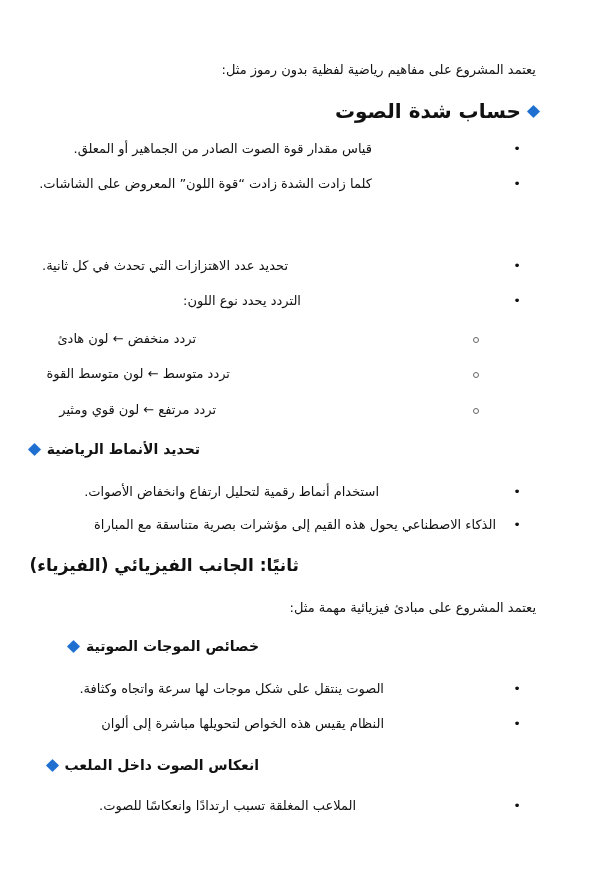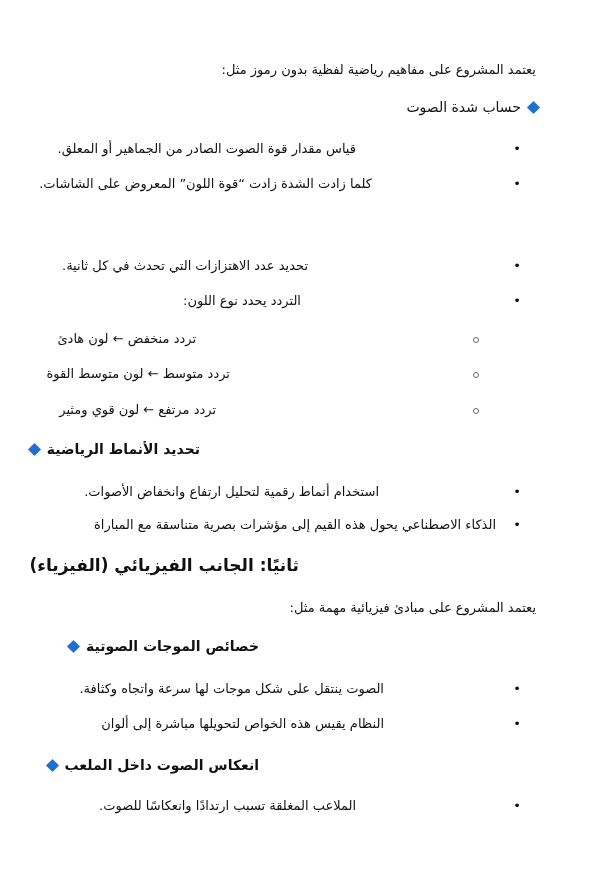--- a/index.html
+++ b/index.html
@@ -1,21 +1,21 @@
 <!DOCTYPE html>
 <html><head>
   <meta charset="utf-8">
   <style>
     html, body { margin: 0; padding: 0; background: #ffffff; }
     body { width: 600px; height: 877px; overflow: hidden; font-family: "DejaVu Sans", sans-serif; color: #111; }
     .page { position: relative; width: 584px; height: 877px; direction: rtl; }
     .line { position: absolute; right: 0; left: 0; white-space: nowrap; }
     .intro { font-size: 13px; }
     .heading { font-size: 14px; font-weight: bold; }
-    .heading.plain { font-weight: normal; font-size: 14px; }
+    .heading.plain { font-weight: bold; font-size: 20px; }
     .heading.big { font-size: 17px; font-weight: bold; }
     .diamond { display: inline-block; width: 9px; height: 9px; background: #1f6fd1; transform: rotate(45deg); margin-left: 8px; vertical-align: middle; position: relative; top: -1px; box-shadow: 0 0 1px #6aa6ee; }
     .bullet-item { font-size: 13px; }
     .bullet { position: absolute; right: 63px; font-size: 13px; }
     .circle { position: absolute; right: 105px; width: 4px; height: 4px; border: 1px solid #666; border-radius: 50%; }
     .text { position: absolute; }
   </style>
 </head>
 <body>
 
@@ -24,31 +24,31 @@
   <div class="line intro" style="top:62px; right:48px;">
     <span>يعتمد المشروع على مفاهيم رياضية لفظية بدون رموز مثل:</span>
   </div>
 
   <div class="line heading plain" style="top:99px; right:46px;">
     <span class="diamond"></span><span>حساب شدة الصوت</span>
   </div>
 
   <div class="line bullet-item" style="top:141px;">
     <span class="bullet">•</span>
-    <span class="text" style="right:228px;">قياس مقدار قوة الصوت الصادر من الجماهير أو المعلق.</span>
+    <span class="text" style="right:212px;">قياس مقدار قوة الصوت الصادر من الجماهير أو المعلق.</span>
   </div>
   <div class="line bullet-item" style="top:176px;">
     <span class="bullet">•</span>
     <span class="text" style="right:212px;">كلما زادت الشدة زادت “قوة اللون” المعروض على الشاشات.</span>
   </div>
 
 
   <div class="line bullet-item" style="top:258px;">
     <span class="bullet">•</span>
-    <span class="text" style="right:276px;">تحديد عدد الاهتزازات التي تحدث في كل ثانية.</span>
+    <span class="text" style="right:296px;">تحديد عدد الاهتزازات التي تحدث في كل ثانية.</span>
   </div>
   <div class="line bullet-item" style="top:293px;">
     <span class="bullet">•</span>
     <span class="text" style="right:283px;">التردد يحدد نوع اللون:</span>
   </div>
 
   <div class="line bullet-item" style="top:331px;">
     <span class="circle" style="top:6px;"></span>
     <span class="text" style="right:388px;">تردد منخفض ← لون هادئ</span>
   </div>

